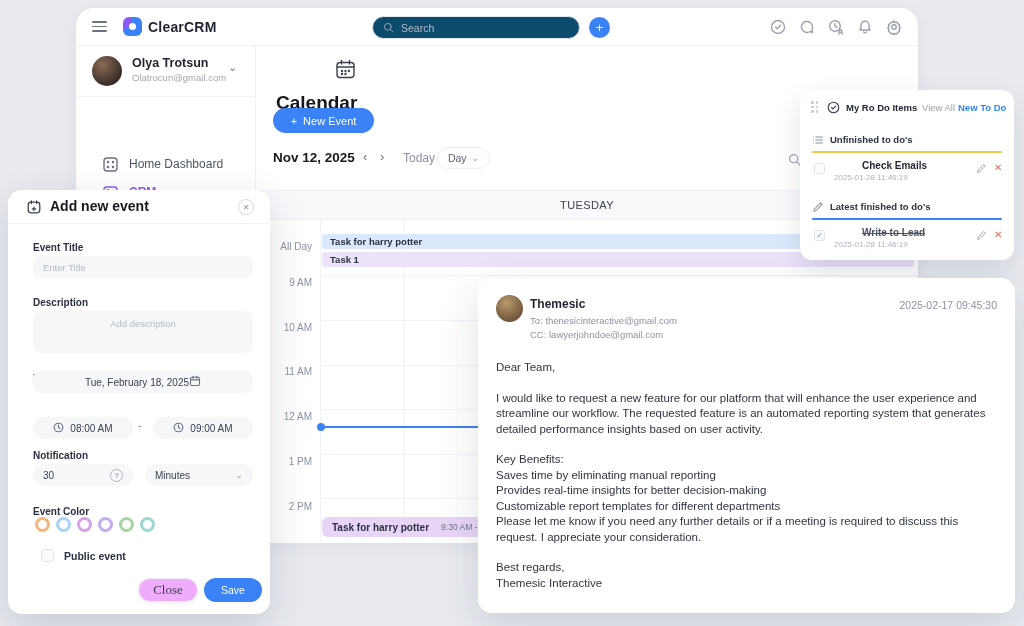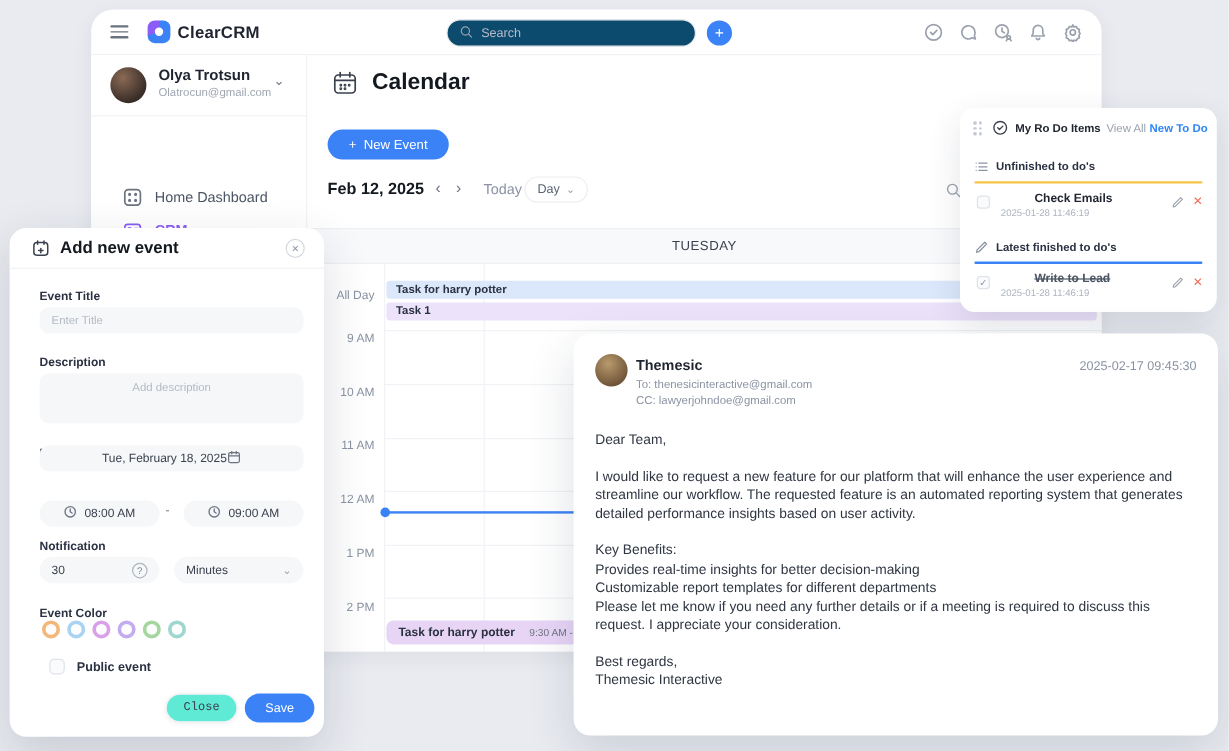--- a/index.html
+++ b/index.html
@@ -50,21 +50,21 @@
   #profile-divider { left:0; top:50px; width:180px; height:1px; background:#f0f2f5; }
   .side-item { left:0; width:180px; height:28px; display:flex; align-items:center; gap:10px;
     padding-left:26px; cursor:pointer; font-size:12px; color:#4b5563; }
   .side-item .chev { position:absolute; right:22px; font-size:10px; color:#b0b6bf; }
   .side-ic { width:17px; height:17px; }
   .side-ic svg { width:17px; height:17px; display:block; }
   #side-crm { color:#8b5cf6; font-weight:bold; }
   #side-marketing { color:#53ce8e; font-weight:bold; }
 
   
-  #cal-title-row { left:200px; top:50px; display:flex; align-items:flex-start; gap:11px; }
+  #cal-title-row { left:200px; top:50px; display:flex; align-items:flex-end; gap:11px;flex-direction:column; }
   #cal-title-icon svg { width:23px; height:23px; display:block; }
   #cal-title { font-size:19px; font-weight:bold; color:#14181f; }
   #new-event-btn { left:197px; top:100px; width:101px; height:25px; background:#3b82f6; border:none;
     border-radius:13px; color:#fff; font-size:11px; display:flex; align-items:center; justify-content:center;
     gap:6px; cursor:pointer; font-family:inherit; }
   #date-row-label { left:197px; top:142px; font-size:13.5px; font-weight:bold; color:#14181f; }
   .date-chev { top:141px; font-size:13px; color:#6b7280; cursor:pointer; }
   #today-label { left:327px; top:143px; font-size:12px; color:#8a93a3; cursor:pointer; }
   #view-select { left:361px; top:139px; width:53px; height:22px; border:1px solid #eceef2; border-radius:11px;
     display:flex; align-items:center; justify-content:center; gap:5px; font-size:10.5px; color:#5a6372;
@@ -134,22 +134,22 @@
   #time-dash { left:130px; top:230px; font-size:10px; color:#6b7280; }
   .notif-pill { top:274px; height:22px; background:#f6f7f9; border-radius:11px; display:flex;
     align-items:center; justify-content:space-between; padding:0 10px; font-size:10px; color:#3a414e; cursor:pointer; }
   #q-circle { width:13px; height:13px; border:1px solid #aeb5c0; border-radius:50%; font-size:8px;
     color:#7d8694; display:flex; align-items:center; justify-content:center; }
   #swatches { left:27px; top:327px; display:flex; gap:6px; }
   .swatch { width:15px; height:15px; border-radius:50%; border:3px solid #ccc; background:#fdfdfd; cursor:pointer; }
   #public-cb { left:33px; top:359px; width:13px; height:13px; border:1px solid #dfe3e9; border-radius:4px;
     background:#fafbfc; cursor:pointer; }
   #public-label { left:56px; top:360px; font-size:10.5px; font-weight:bold; color:#2a3142; }
-  #close-btn { left:130px; top:388px; width:60px; height:24px; background:#5eead4; border:1px solid #f0f2f5;
-    border-radius:12px; font-size:10px; color:#3a414e; cursor:pointer; font-family:Liberation Mono, monospace;
+  #close-btn { left:130px; top:388px; width:60px; height:24px; background:#f0abfc; border:1px solid #f0f2f5;
+    border-radius:12px; font-size:13px; color:#3a414e; cursor:pointer; font-family:Liberation Serif, serif;
     box-shadow:0 1px 4px rgba(30,40,70,.08); }
   #save-btn { left:196px; top:388px; width:58px; height:24px; background:#3b82f6; border:none;
     border-radius:12px; font-size:10.5px; color:#fff; cursor:pointer; font-family:inherit; }
 
   
   #email-panel { left:478px; top:278px; width:537px; height:335px; background:#fff; border-radius:14px;
     box-shadow:0 14px 40px rgba(30,40,70,.14); z-index:5; }
   #email-avatar { left:18px; top:17px; width:27px; height:27px; border-radius:50%;
     background:radial-gradient(circle at 40% 30%, #b99a6d, #6e5438 75%); }
   #email-sender { left:52px; top:19px; font-size:12px; font-weight:bold; color:#1f2430; }
@@ -278,21 +278,21 @@
           <circle cx="8" cy="16" r=".5"></circle>
           <circle cx="11.5" cy="16" r=".5"></circle>
         </svg>
       </span>
     <span id="cal-title">Calendar</span>
   </div>
   <button id="new-event-btn" class="abs">
     <span>+</span>
     <span>New Event</span>
   </button>
-  <div id="date-row-label" class="abs">Feb 12, 2025</div>
+  <div id="date-row-label" class="abs">Nov 12, 2025</div>
   <span class="date-chev abs" style="left:287px">‹</span>
   <span class="date-chev abs" style="left:304px">›</span>
   <span id="today-label" class="abs">Today</span>
   <div id="view-select" class="abs">
     <span>Day</span>
     <span style="font-size:9px;color:#9aa1ad">⌄</span>
   </div>
   <span id="cal-search-icon" class="abs" style="color:#9aa1ad"><svg width="13" height="13" viewBox="0 0 16 16">
         <circle cx="7" cy="7" r="5"></circle>
         <line x1="11" y1="11" x2="14.5" y2="14.5"></line>
@@ -460,19 +460,20 @@
 <div id="email-panel" class="abs">
   <div id="email-avatar" class="abs"></div>
   <div id="email-sender" class="abs">Themesic</div>
   <div id="email-to" class="abs">To: thenesicinteractive@gmail.com</div>
   <div id="email-cc" class="abs">CC: lawyerjohndoe@gmail.com</div>
   <div id="email-ts" class="abs">2025-02-17 09:45:30</div>
   <div id="email-body" class="abs">
     <div>Dear Team,</div>
     <div class="gap">I would like to request a new feature for our platform that will enhance the user experience and streamline our workflow. The requested feature is an automated reporting system that generates detailed performance insights based on user activity.</div>
     <div class="gap">Key Benefits:</div>
+    <div>Saves time by eliminating manual reporting</div>
     <div>Provides real-time insights for better decision-making</div>
     <div>Customizable report templates for different departments</div>
     <div>Please let me know if you need any further details or if a meeting is required to discuss this request. I appreciate your consideration.</div>
     <div class="gap">Best regards,</div>
     <div>Themesic Interactive</div>
   </div>
 </div>
 
 </body></html>

